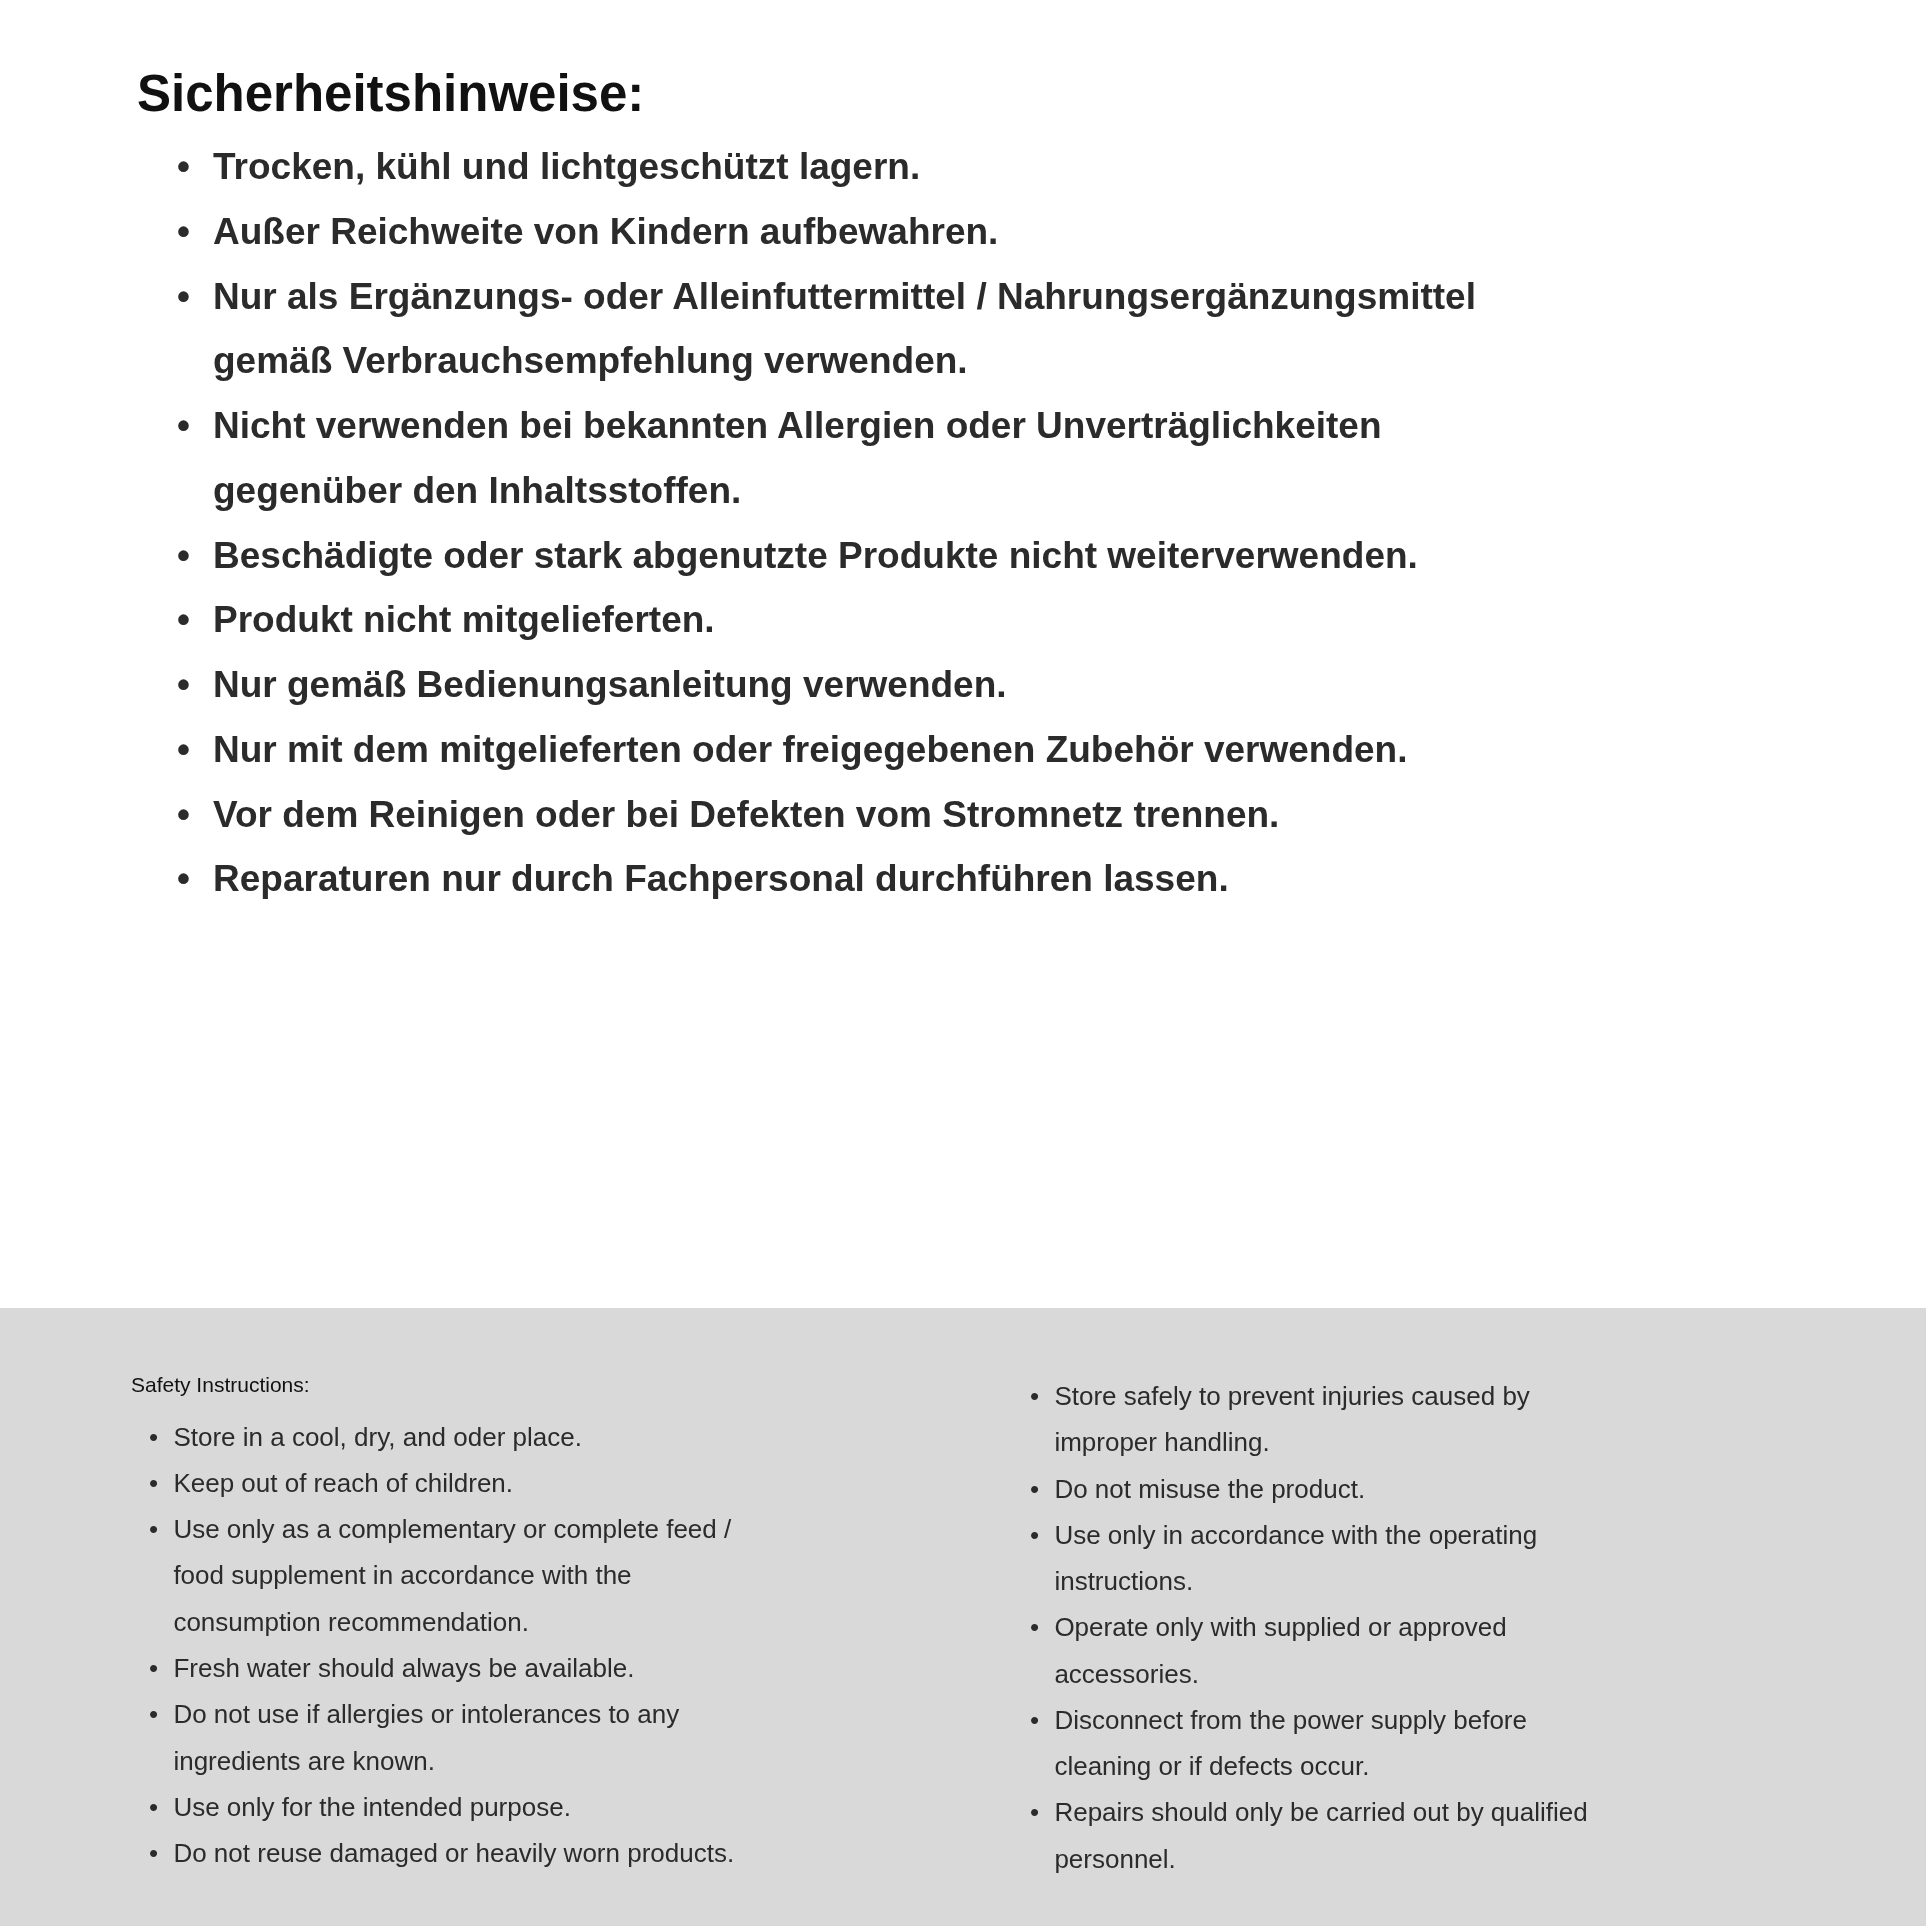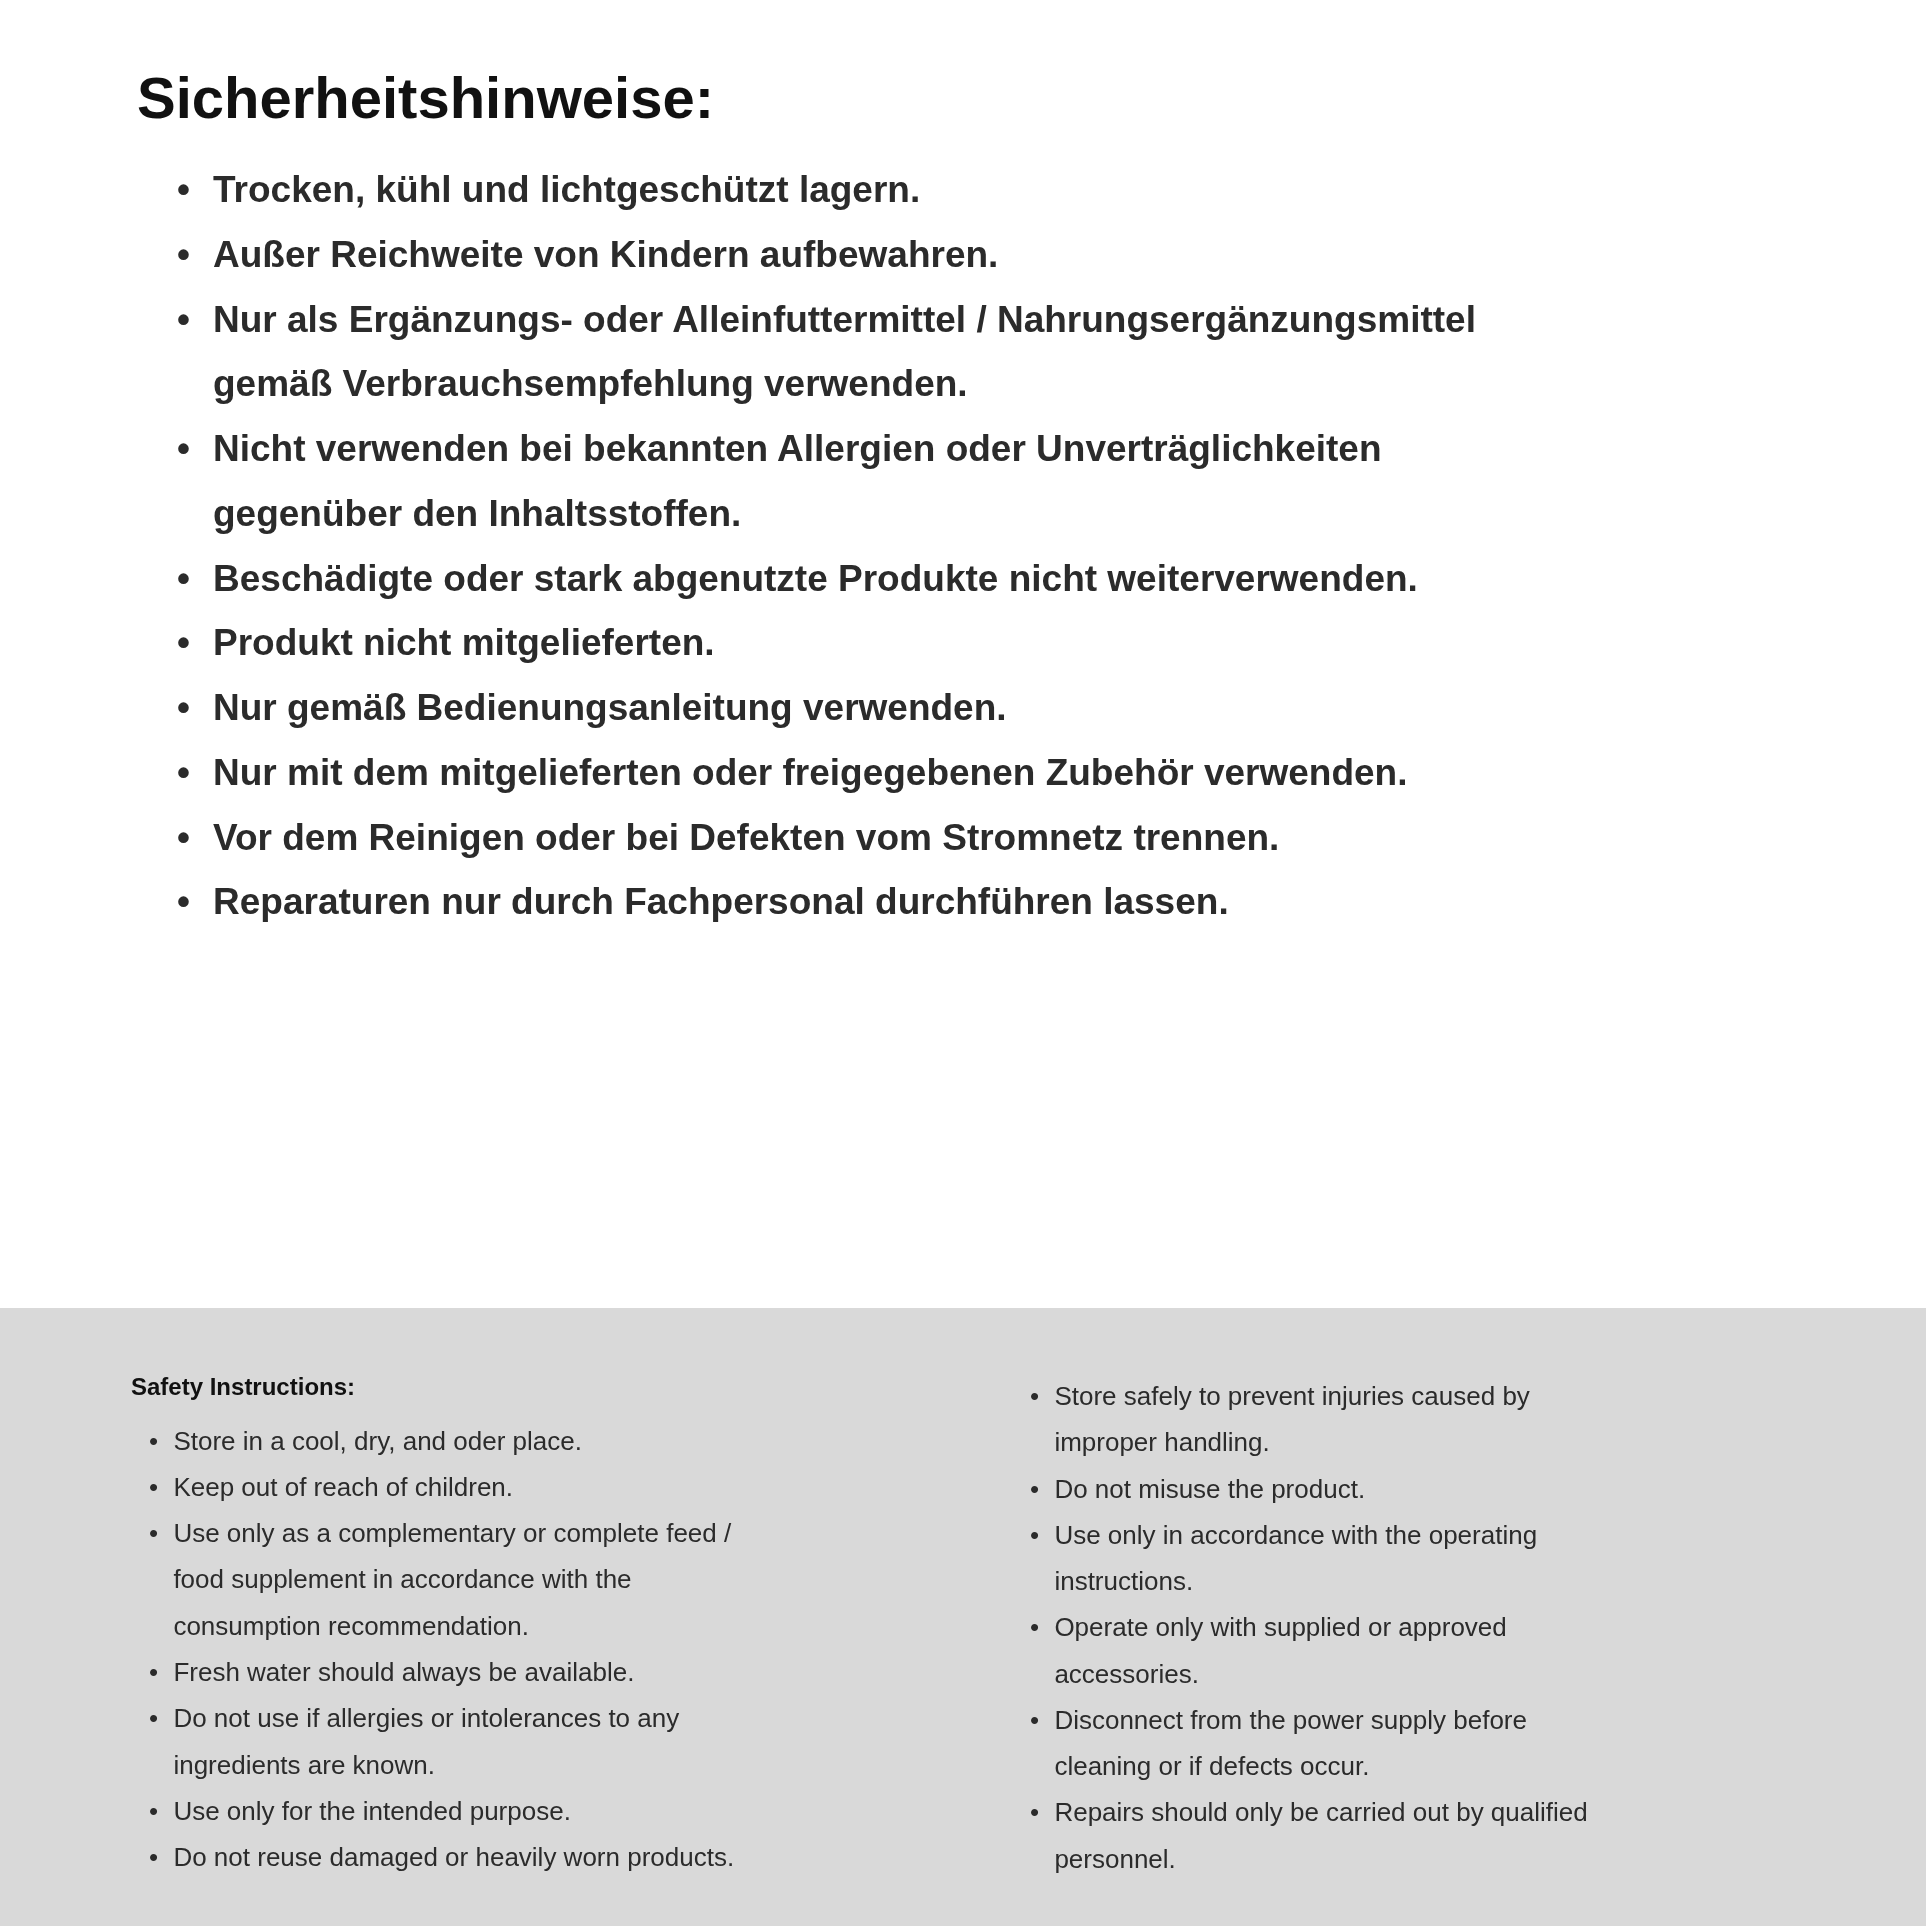--- a/index.html
+++ b/index.html
@@ -19,22 +19,22 @@
   .page{width:1926px;height:1926px;display:flex;flex-direction:column;overflow:hidden;}
 
   
   .german-section{
     flex:0 0 1308px;
     box-sizing:border-box;
     background:var(--background,#ffffff);
     padding:64px 90px 0 137px;
   }
   .german-heading{
-    font-size:58px;font-weight:700;color:var(--heading_text,#111);
-    margin:0 0 27px 0;letter-spacing:0;
+    font-size:51px;font-weight:700;color:var(--heading_text,#111);
+    margin:0 0 12px 0;letter-spacing:0;
   }
   .german-list{
     list-style:none;margin:0;
     padding:0 0 0 40px;
     max-width:1669px;
     font-size:37px;line-height:1.75;
     color:var(--body_text,#2b2b2b);
     font-weight:bold;
   }
   .german-list li{
@@ -49,21 +49,21 @@
     flex:1 1 auto;
     box-sizing:border-box;
     background:var(--section_background,#d9d9d9);
     padding:65px 96px 0 131px;
     display:flex;
     align-items:flex-start;
   }
   .english-col-left{width:899px;flex:0 0 899px;}
   .english-col-right{flex:1 1 auto;}
   .english-heading{
-    font-size:24px;font-weight:700;color:var(--heading_text,#111);
+    font-size:21px;font-weight:400;color:var(--heading_text,#111);
     margin:0 0 16.7px 0;
   }
   .english-list{
     list-style:none;margin:0;
     padding:0 0 0 18px;
     font-size:26px;line-height:1.78;
     color:var(--body_text,#2b2b2b);
   }
   .english-col-right .english-list{padding-left:0;}
   .english-list li{

